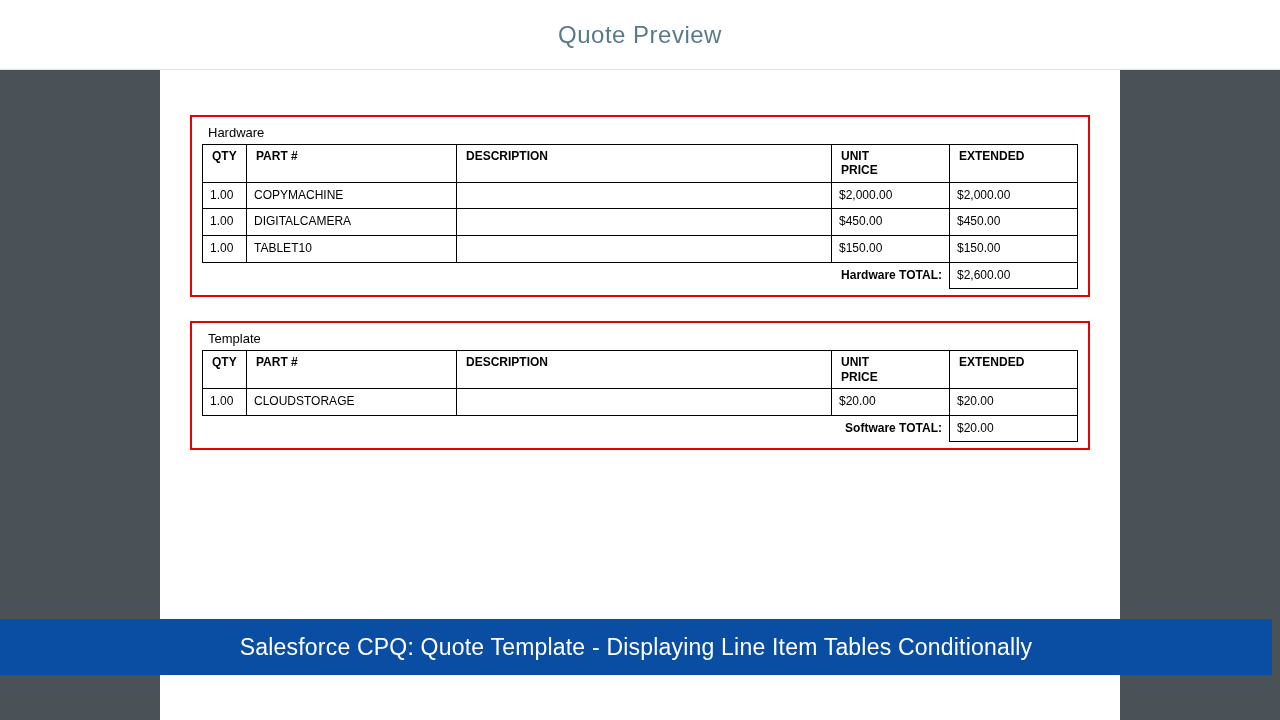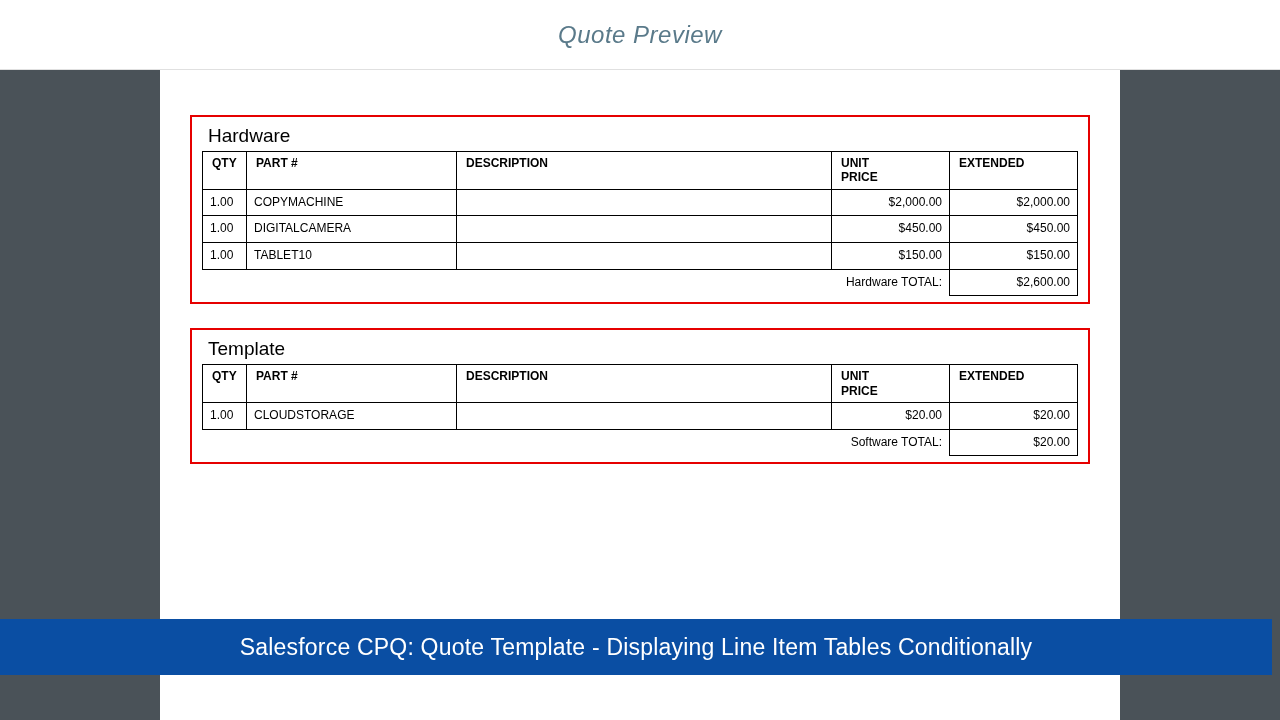--- a/index.html
+++ b/index.html
@@ -18,21 +18,20 @@
     display: flex;
     align-items: center;
     justify-content: center;
     background: #ffffff;
   }
   .header-title {
     font-size: 24px;
     font-weight: 300;
     color: #5a7a8a;
     letter-spacing: 0.5px;
-    font-style: italic;
   }
   .preview-area {
     width: 100%;
     height: 650px;
     background: #4a5258;
     display: flex;
     justify-content: center;
     position: relative;
   }
   .document {
@@ -40,21 +39,21 @@
     background: #ffffff;
     padding: 45px 30px 30px 30px;
     height: 100%;
   }
   .section-box {
     border: 2px solid #e60000;
     padding: 8px 10px 6px 10px;
     margin-bottom: 24px;
   }
   .section-title {
-    font-size: 19px;
+    font-size: 13px;
     color: #000;
     margin-bottom: 4px;
     padding-left: 6px;
   }
   table.line-items {
     width: 100%;
     border-collapse: collapse;
     font-size: 12px;
   }
   table.line-items th {
@@ -70,24 +69,24 @@
     padding: 5px 7px;
     vertical-align: middle;
     line-height: 1.3;
   }
   .col-qty { width: 44px; }
   .col-part { width: 210px; }
   .col-desc { }
   .col-unit { width: 118px; text-align: right; }
   .col-ext  { width: 128px; text-align: right; }
   th.col-unit, th.col-ext { text-align: right; }
-  td.col-unit, td.col-ext { text-align: right; }
+  td.col-unit, td.col-ext { text-align: left; }
   .total-label {
     text-align: right;
-    font-weight: normal;
+    font-weight: bold;
     border-left: none !important;
     border-bottom: none !important;
     border-top: none !important;
     padding-top: 6px;
   }
   .total-value {
     text-align: right;
   }
   
   .total-row td.total-label {

